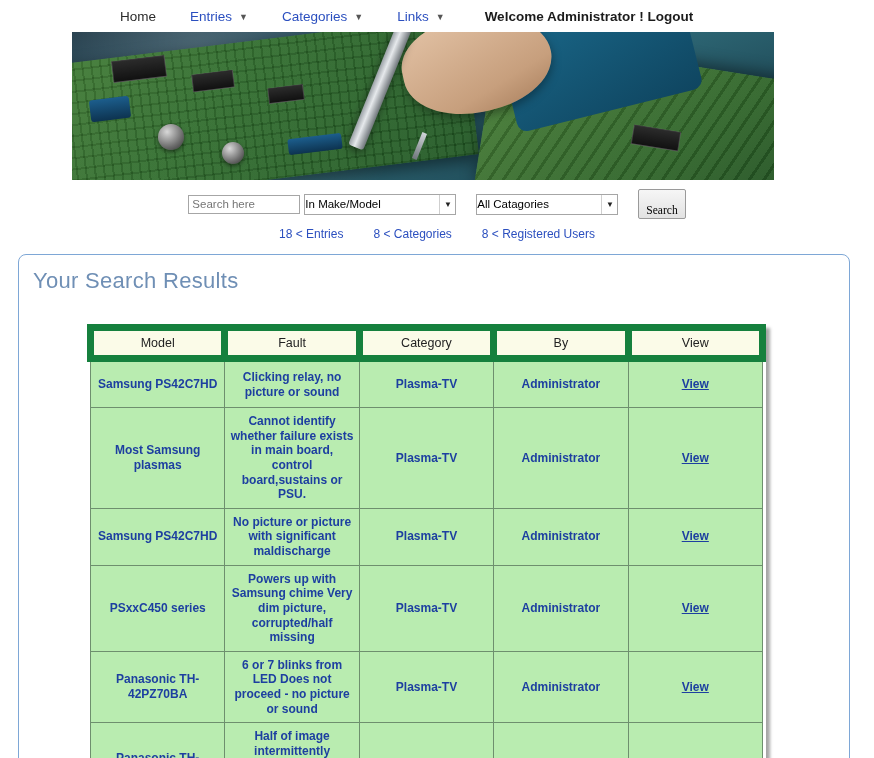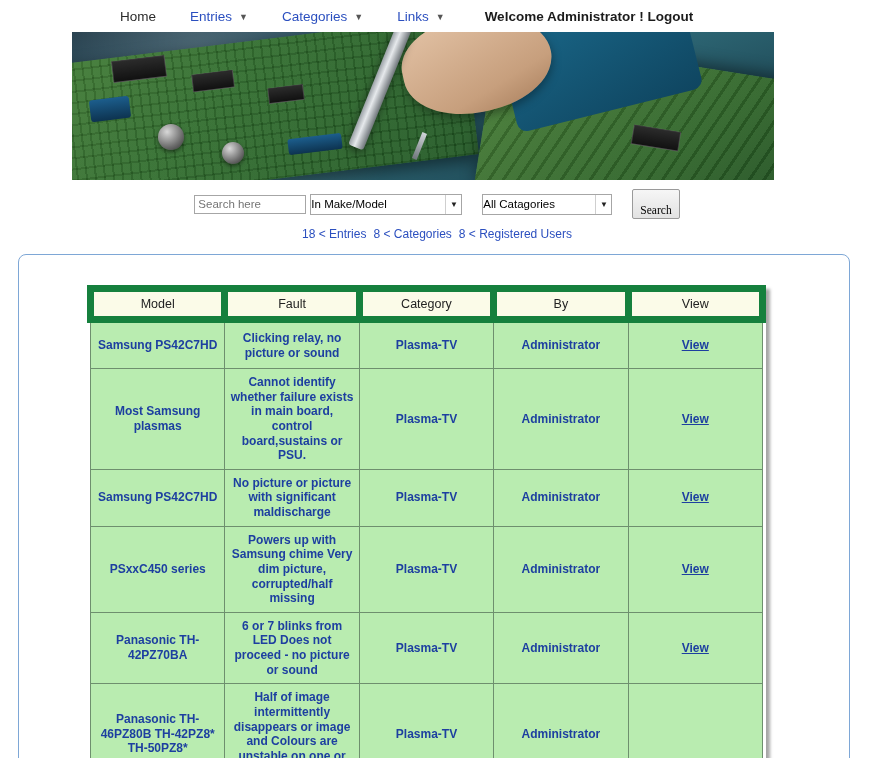--- a/index.html
+++ b/index.html
@@ -192,38 +192,38 @@
     width: 15px;
     height: 100%;
     border-left: 1px solid #cfcfcf;
     display: flex;
     align-items: center;
     justify-content: center;
     font-size: 8px;
     color: #222;
   }
   .sel-make { width: 152px; }
-  .sel-cat  { width: 130px; }
+  .sel-cat  { width: 142px; }
   .search-btn {
     height: 21px;
     padding: 14px 7px;
     font-size: 11.5px;
     font-family: Liberation Serif, serif;
     border: 1px solid #9a9a9a;
     background: linear-gradient(180deg,#f6f6f6,#e2e2e2);
     color: #000;
     border-radius: 2px;
     cursor: pointer;
   }
 
   
   .stats {
     display: flex;
     justify-content: center;
-    gap: 7px;
+    gap: 30px;
     margin-top: 8px;
     font-size: 12px;
   }
   .stats a {
     color: #2b4fbf;
     text-decoration: none;
     cursor: pointer;
   }
 
   
@@ -349,20 +349,21 @@
   <button class="search-btn">Search</button>
 </div>
 
 <div class="stats">
   <a>18 &lt; Entries</a>
   <a>8 &lt; Categories</a>
   <a>8 &lt; Registered Users</a>
 </div>
 
 <div class="panel">
+  <div class="panel-title">Your Search Results</div>
 
   <div class="table-wrap">
     <table class="results">
       <thead>
         <tr>
           <th>Model</th>
           <th>Fault</th>
           <th>Category</th>
           <th>By</th>
           <th>View</th>

